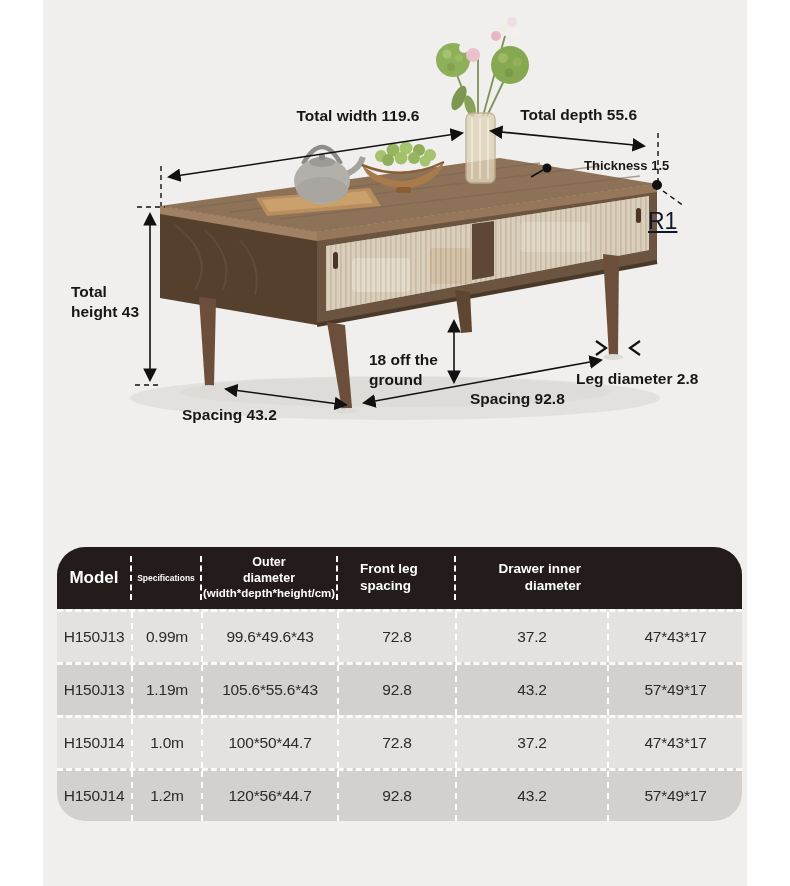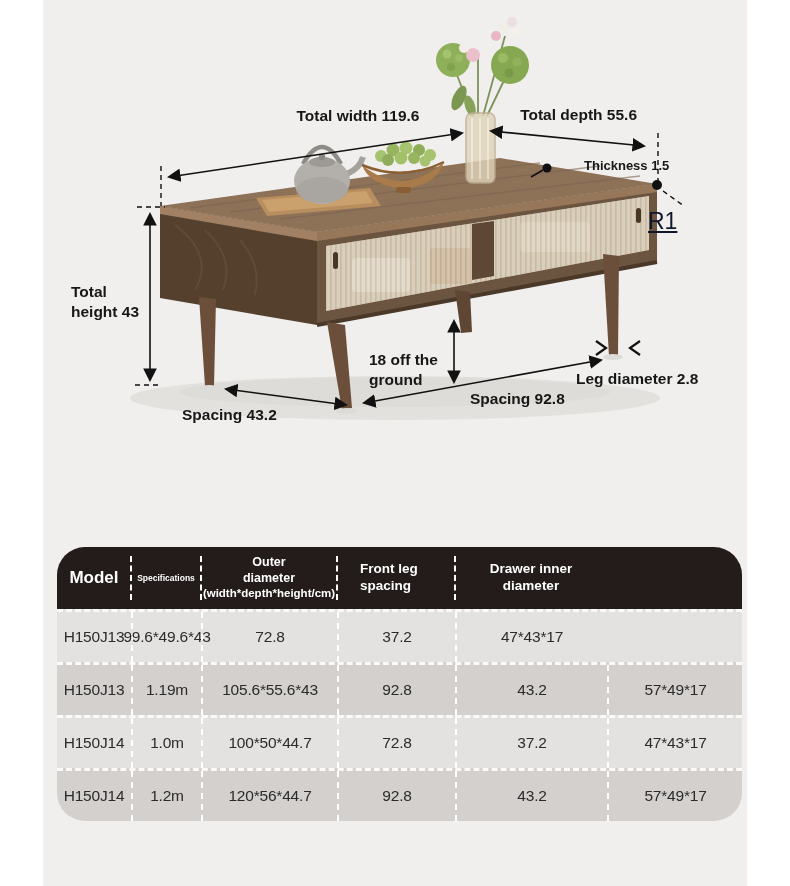--- a/index.html
+++ b/index.html
@@ -24,21 +24,21 @@
   .spec-table { position:absolute; left:57px; top:547px; width:685px; border-radius:28px; overflow:hidden; }
   .thead { display:grid; grid-template-columns:74px 70px 136px 118px 152px 135px; height:62px; background:#231c1a; color:#ffffff; }
   .hcell { position:relative; height:100%; display:flex; flex-direction:column; align-items:center; justify-content:center; text-align:center; font-weight:700; }
   .hcell + .hcell::before { content:""; position:absolute; left:-1px; top:9px; bottom:9px; border-left:2px dashed #ffffff; }
   .h-model { font-size:17px; }
   .h-specs { font-size:8.5px; }
   .h-outer .main { font-size:12.5px; width:72px; line-height:1.25; }
   .h-outer .sub  { font-size:11.5px; line-height:1.25; }
   .h-front .main { font-size:13.5px; width:72px; text-align:left; line-height:1.25; }
   .h-side  .main { font-size:13.5px; }
-  .h-drawer .main{ font-size:13.5px; width:100px; text-align:center; line-height:1.25; }
+  .h-drawer .main{ font-size:13.5px; width:100px; text-align:right; line-height:1.25; }
   .tbody .trow { display:grid; grid-template-columns:74px 70px 136px 118px 152px 135px; height:53px; }
   .trow:nth-child(odd)  { background:#e4e2e0; }
   .trow:nth-child(even) { background:#d3d0cd; }
   .trow { border-top:3px dashed #fbfaf8; }
   .tcell { position:relative; display:flex; align-items:center; justify-content:center; font-size:15.5px; color:#2b2b2b; letter-spacing:-0.2px; }
   .tcell + .tcell { border-left:2px dashed #ffffff; }
 </style>
 </head>
 <body>
 
@@ -198,20 +198,21 @@
       <div class="hcell h-front">
         <span class="main">Front leg spacing</span>
       </div>
       <div class="hcell h-drawer">
         <span class="main">Drawer inner diameter</span>
       </div>
     </div>
     <div class="tbody">
       <div class="trow">
         <div class="tcell">H150J13</div>
+        <div class="tcell">0.99m</div>
         <div class="tcell">99.6*49.6*43</div>
         <div class="tcell">72.8</div>
         <div class="tcell">37.2</div>
         <div class="tcell">47*43*17</div>
       </div>
       <div class="trow">
         <div class="tcell">H150J13</div>
         <div class="tcell">1.19m</div>
         <div class="tcell">105.6*55.6*43</div>
         <div class="tcell">92.8</div>

